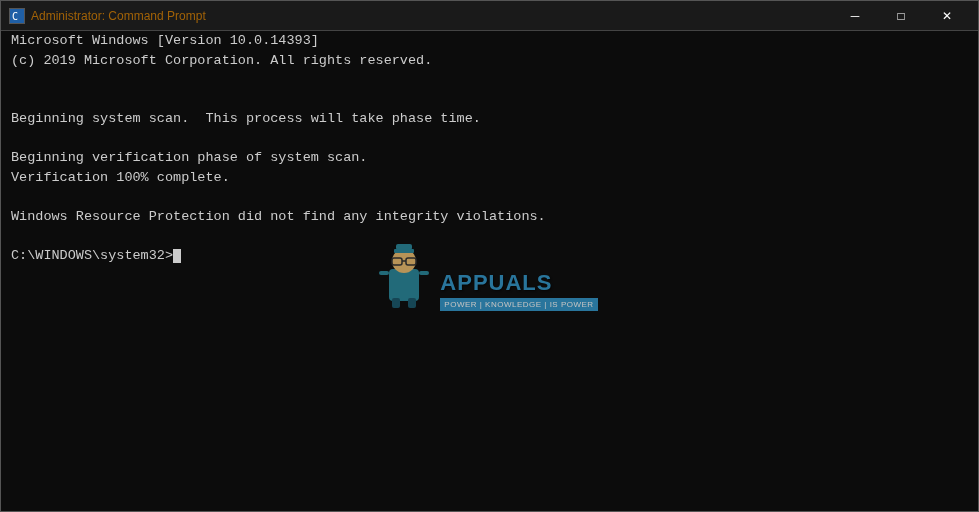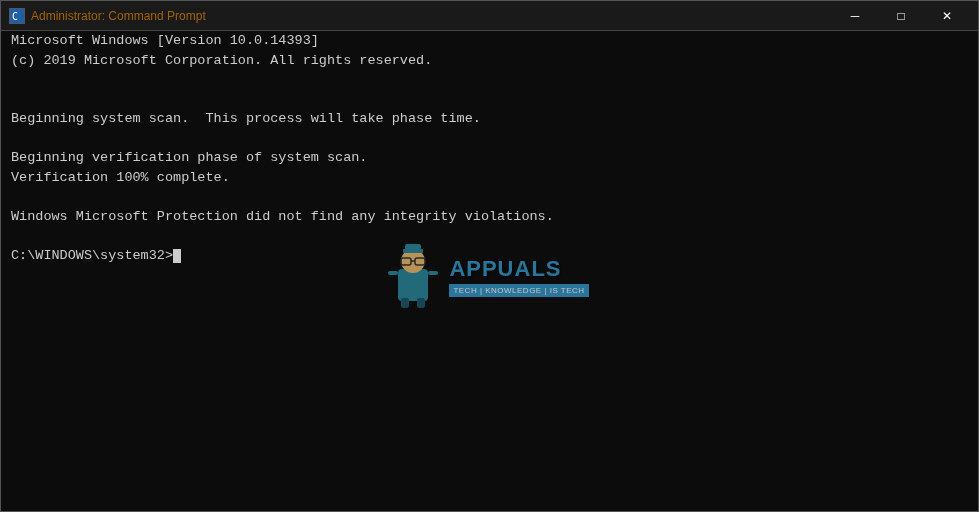--- a/index.html
+++ b/index.html
@@ -110,21 +110,21 @@
       height: 100px;
       opacity: 0.75;
       display: flex;
       flex-direction: column;
       align-items: center;
       justify-content: center;
     }
 
     .watermark-inner {
       display: flex;
-      align-items: center;
+      align-items: flex-end;
       gap: 6px;
     }
 
     .watermark-figure {
       width: 60px;
       height: 70px;
       position: relative;
     }
 
     .watermark-figure svg {
@@ -180,21 +180,21 @@
   <div class="console-body">
     <div class="console-text" id="console-output"><span>Microsoft Windows [Version 10.0.14393]
 </span><span>(c) 2019 Microsoft Corporation. All rights reserved.
 </span><span>
 </span><span>
 </span><span>Beginning system scan.  This process will take phase time.
 </span><span>
 </span><span>Beginning verification phase of system scan.
 </span><span>Verification 100% complete.
 </span><span>
-</span><span>Windows Microsoft Protection did not find any integrity violations.
+</span><span>Windows Resource Protection did not find any integrity violations.
 </span><span>
 </span><span>C:\WINDOWS\system32&gt;</span><span class="cursor"></span></div>
 
     <div class="watermark">
       <div class="watermark-inner">
         <div class="watermark-figure">
           
           <svg viewBox="0 0 60 70" xmlns="http://www.w3.org/2000/svg">
 
             <rect x="15" y="28" width="30" height="32" rx="4" fill="#2a8a9e"></rect>
@@ -210,18 +210,18 @@
 
             <rect x="5" y="30" width="10" height="4" rx="2" fill="#2a8a9e"></rect>
             <rect x="45" y="30" width="10" height="4" rx="2" fill="#2a8a9e"></rect>
 
             <rect x="18" y="57" width="8" height="10" rx="2" fill="#1a5a6e"></rect>
             <rect x="34" y="57" width="8" height="10" rx="2" fill="#1a5a6e"></rect>
           </svg>
         </div>
         <div class="watermark-text-block">
           <span class="appuals-title">APPUALS</span>
-          <span class="appuals-subtitle">TECH | KNOWLEDGE | IS TECH</span>
+          <span class="appuals-subtitle">POWER | KNOWLEDGE | IS POWER</span>
         </div>
       </div>
     </div>
   </div>
 </div>
 
 </body></html>

